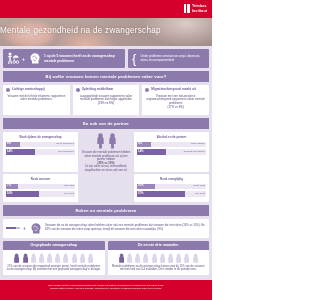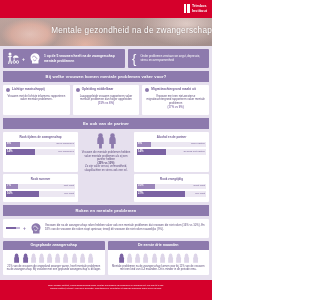--- a/index.html
+++ b/index.html
@@ -27,21 +27,21 @@
       radial-gradient(ellipse 40px 22px at 14% 58%, #f3cfc4 0%, #e8b7a8 45%, rgba(232,183,168,0) 72%),
       radial-gradient(ellipse 46px 26px at 40% 95%, #e7b6a6 0%, rgba(231,182,166,0) 70%),
       radial-gradient(ellipse 60px 30px at 88% 20%, #f0ddd6 0%, rgba(240,221,214,0) 75%),
       linear-gradient(165deg,#c9aea6 0%, #b79f99 40%, #a89490 100%);
   }
   .hero:after{
     content:""; position:absolute; inset:0;
     background:linear-gradient(90deg, rgba(150,130,128,.25) 0%, rgba(160,140,138,.05) 45%, rgba(140,120,120,.22) 100%);
   }
   .hero-title {
-    position:absolute; left:0; right:0; top:8px; text-align:right; z-index:3;
+    position:absolute; left:0; right:0; top:8px; text-align:left; z-index:3;
     color:#ffffff; font-size:8.2px; letter-spacing:.25px; font-weight:500;
     text-shadow:0 0 2px rgba(90,70,70,.55);
   }
 
   
   .band {
     background:#8d7aad; color:#fff; text-align:center;
     font-size:4.1px; font-weight:bold; letter-spacing:.15px;
     padding:3px 4px; line-height:5px;
   }

